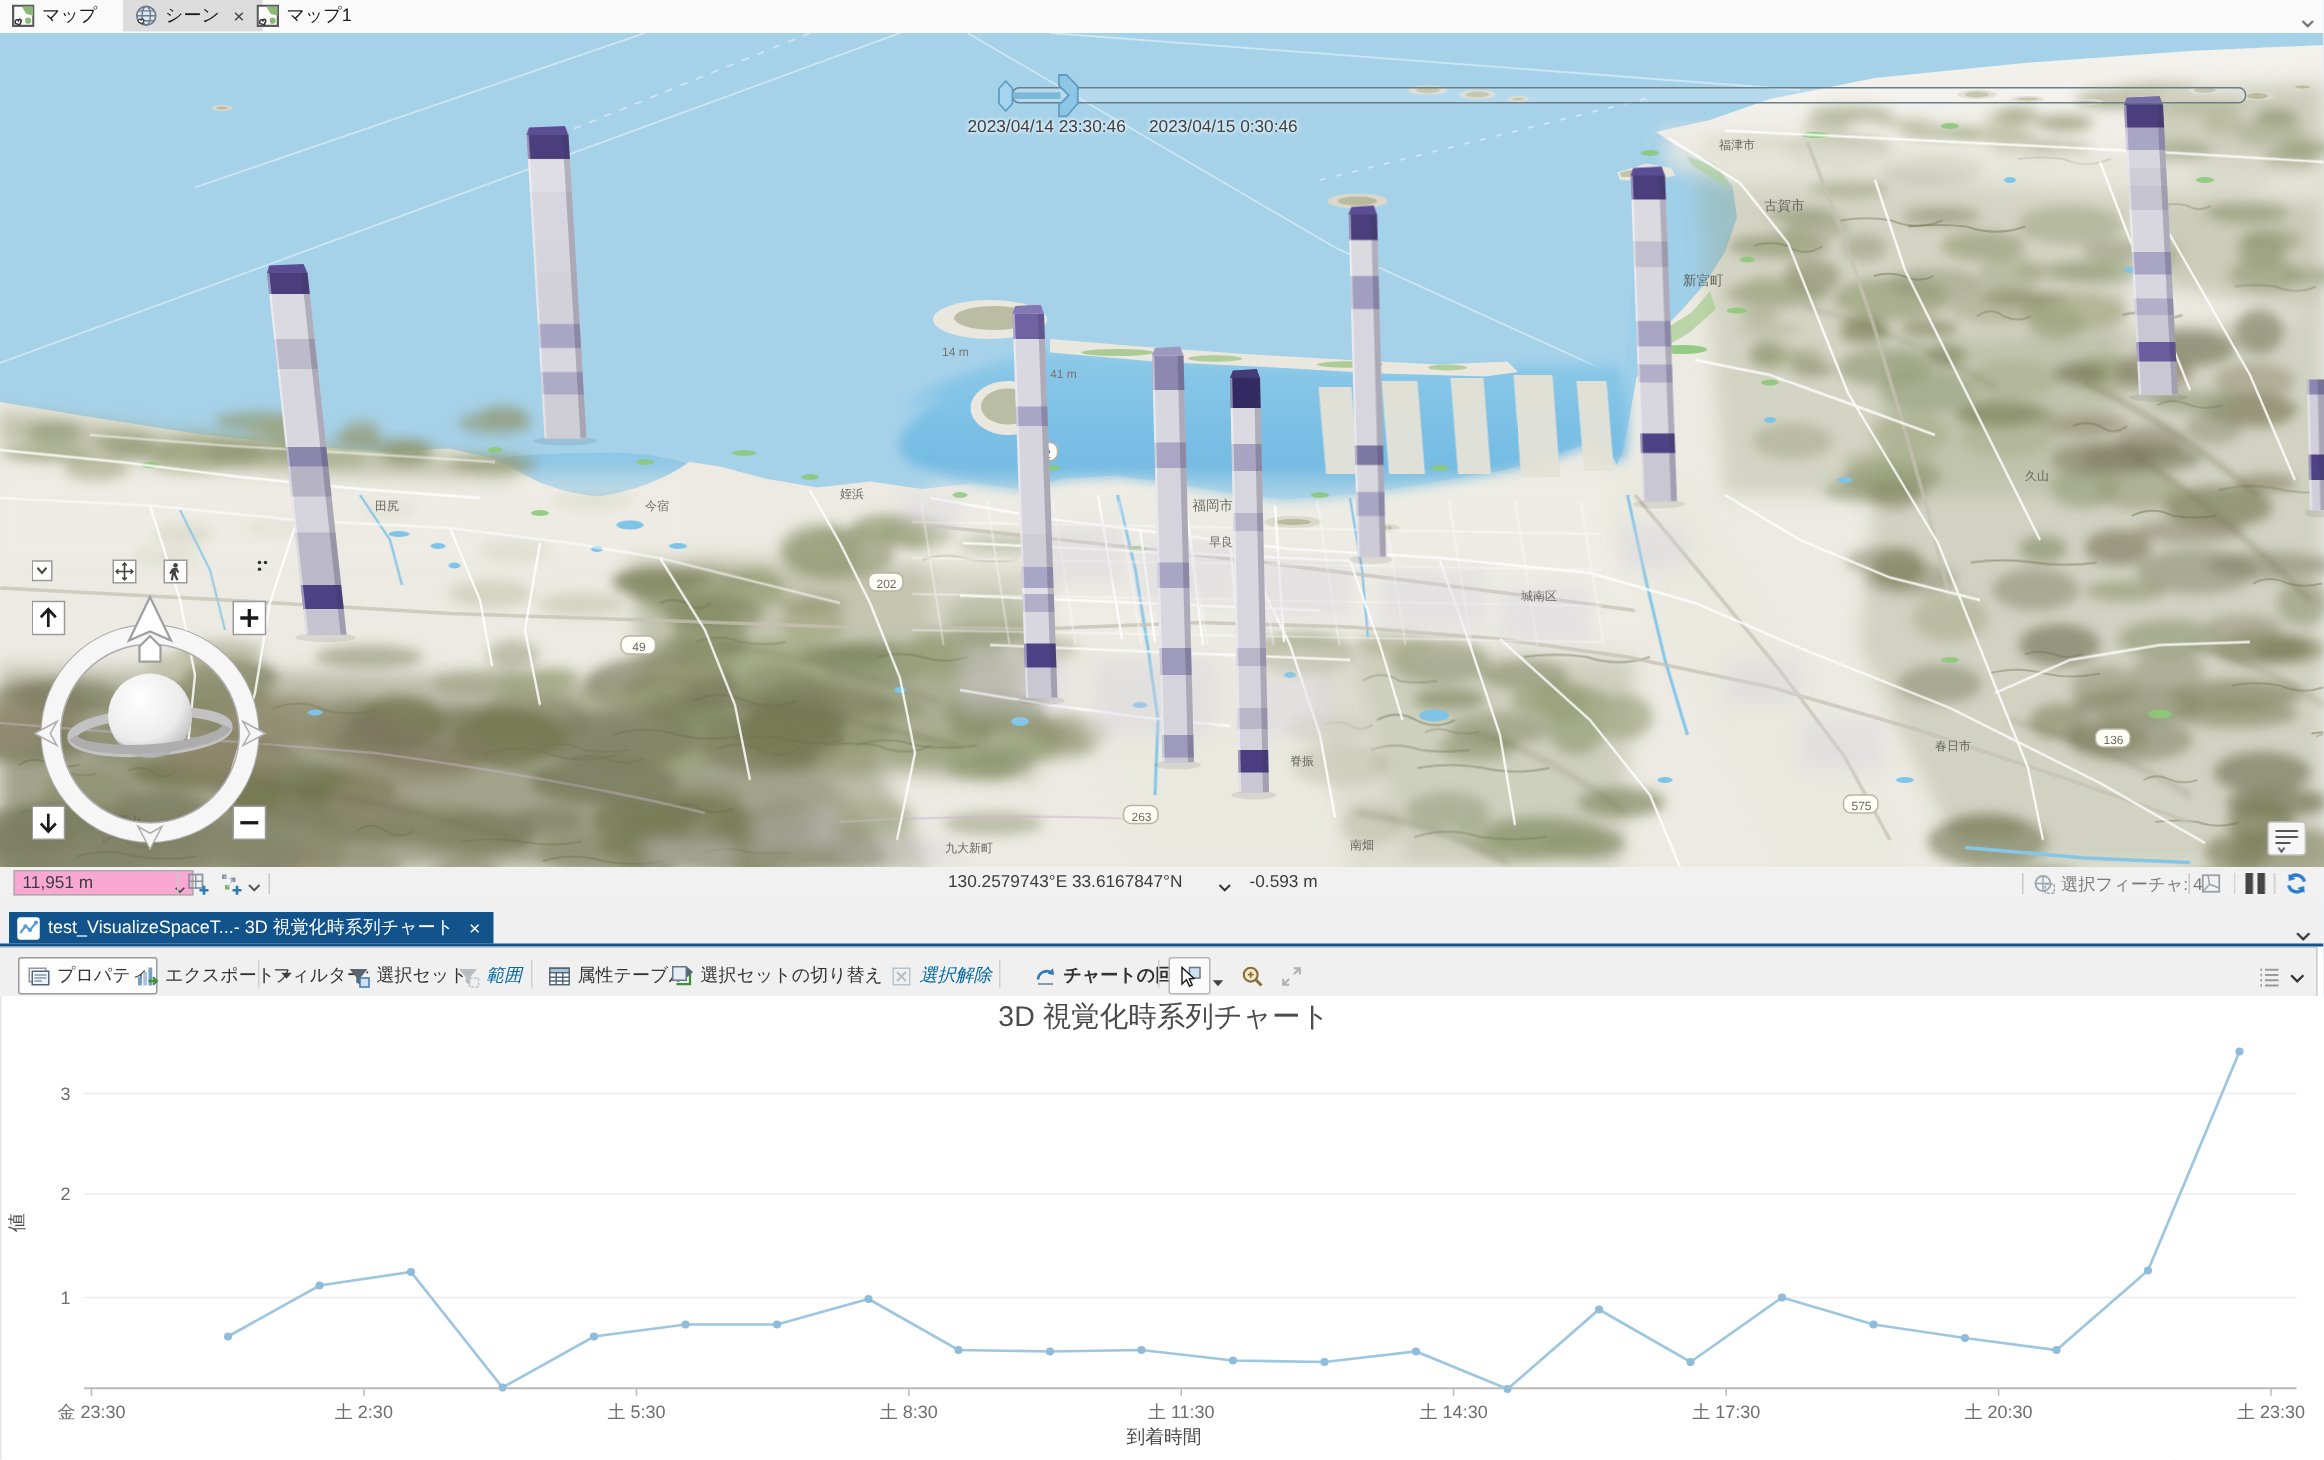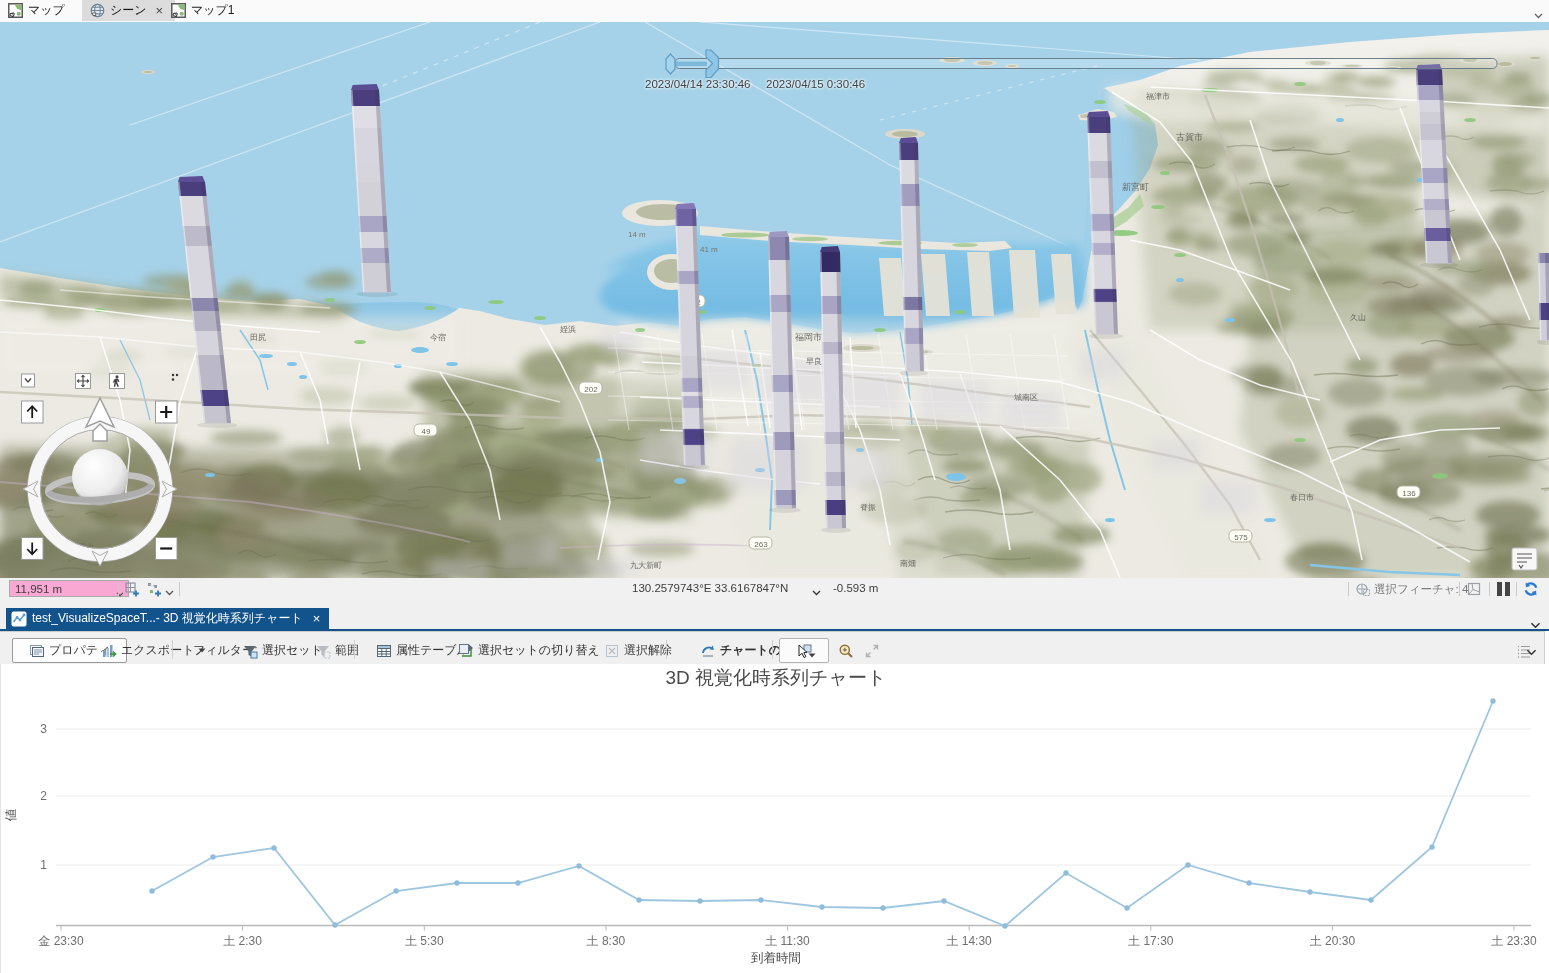--- a/index.html
+++ b/index.html
@@ -4,23 +4,23 @@
 #root{position:relative;width:1549px;height:973px;}
 .abs{position:absolute;}
 #tabbar{left:0;top:0;width:1549px;height:22px;background:#fafafa;font-size:12px;color:#1a1a1a;}
 .vtab{position:absolute;top:0;height:21px;display:flex;align-items:center;}
 .vtab svg{margin:0 5px 0 8px;}
 #statusbar{left:0;top:578px;width:1549px;height:22px;background:#f1f1f1;font-size:11.5px;color:#3c3c3c;}
 #statusbar .sep{position:absolute;top:4px;height:14px;width:1px;background:#c9c9c9;}
 #paneltab{left:0;top:600px;width:1549px;height:31px;background:#f0f0f0;}
 #paneltab .bluetab{position:absolute;left:6px;top:8px;height:21px;background:#13538b;color:#fff;font-size:12px;display:flex;align-items:center;padding:0 9px 0 5px;}
 #paneltab .underline{position:absolute;left:0;top:29px;width:1549px;height:2px;background:#13538b;}
-#toolbar{left:0;top:631px;width:1545px;height:34px;background:#f0f0f0;font-size:12px;color:#333;border:1px solid #cdcdcd;border-left:none;box-sizing:border-box;}.tbtn{position:absolute;top:6px;height:25px;display:flex;align-items:center;gap:4px;padding:0 16px;white-space:nowrap;box-sizing:border-box;}
+#toolbar{left:0;top:631px;width:1545px;height:34px;background:#f0f0f0;font-size:12px;color:#333;border:1px solid #cdcdcd;border-left:none;box-sizing:border-box;}.tbtn{position:absolute;top:6px;height:25px;display:flex;align-items:center;gap:4px;padding:0 5px;white-space:nowrap;box-sizing:border-box;}
 .tsep{position:absolute;top:8px;height:19px;width:1px;background:#d2d0ce;}
-.dis{color:#404040;}
+.dis{color:#0369a1;font-style:italic;}
 #chartarea{left:0;top:664px;width:1450px;height:309px;background:#fff;border-left:1px solid #e4e4e4;border-right:1px solid #e4e4e4;box-sizing:border-box;}
 
 </style></head><body>
 <div id="root">
 <div class="abs" id="mapwrap" style="left:0;top:22px;width:1549px;height:556px;"><svg id="mapsvg" width="1549" height="556" viewBox="0 22 1549 556">
 <defs>
 <filter id="b2" x="-30%" y="-30%" width="160%" height="160%">
             <feGaussianBlur stdDeviation="2"></feGaussianBlur>
           </filter>
 <filter id="b4" x="-30%" y="-30%" width="160%" height="160%">

